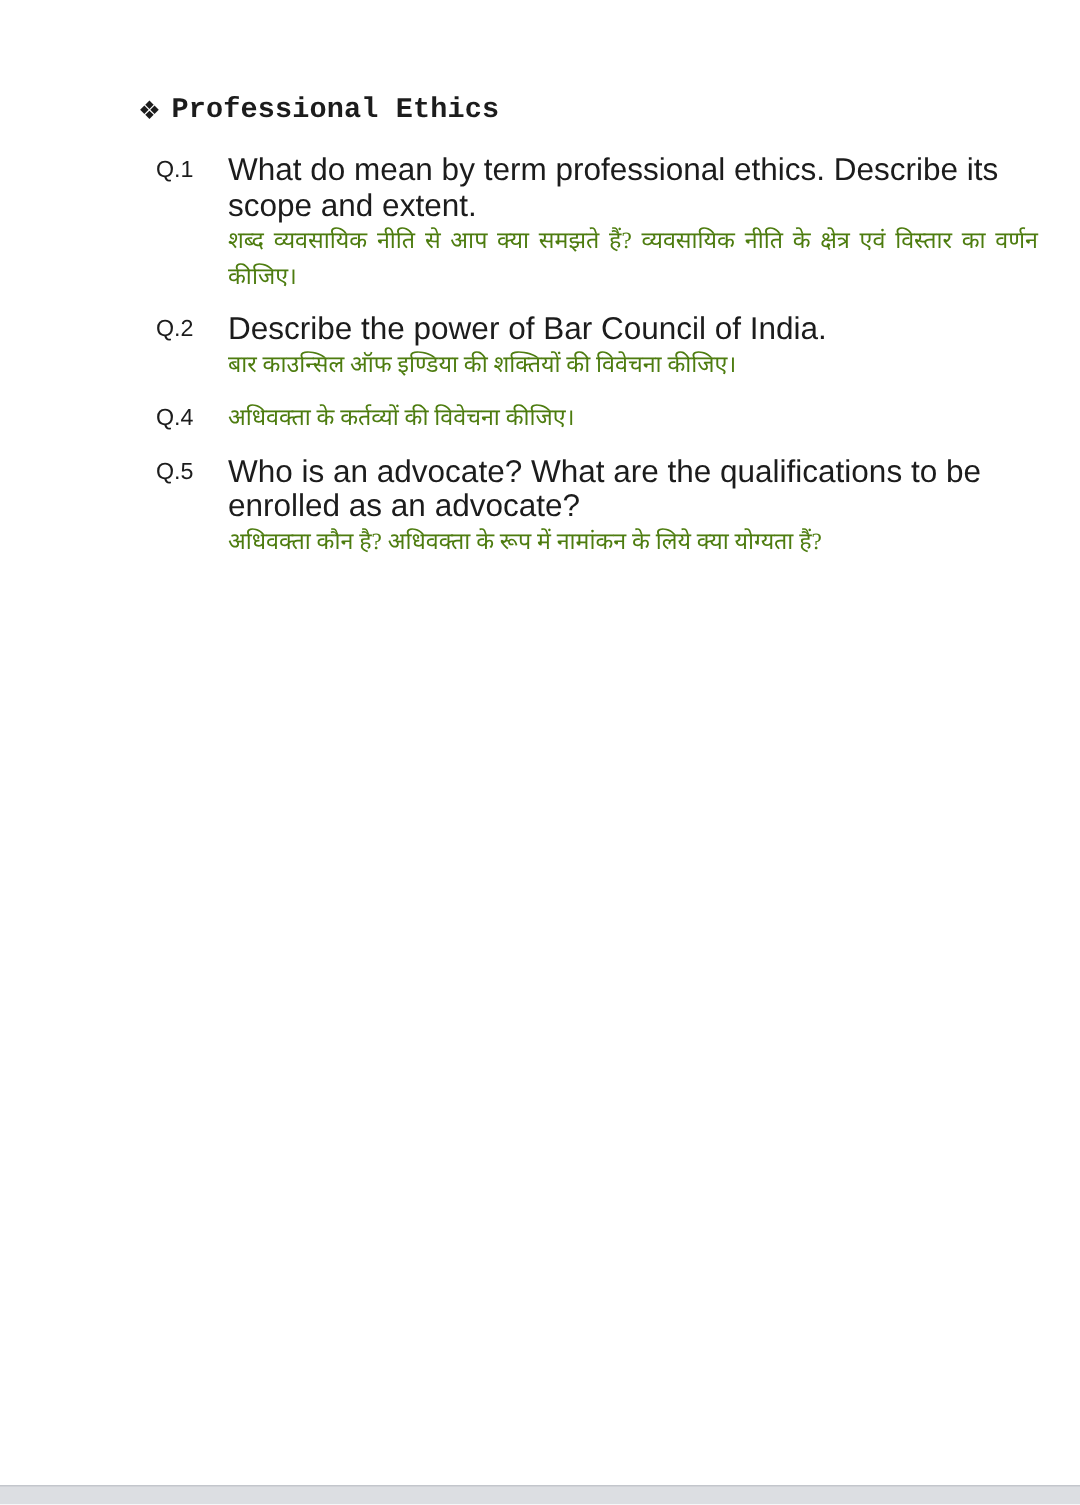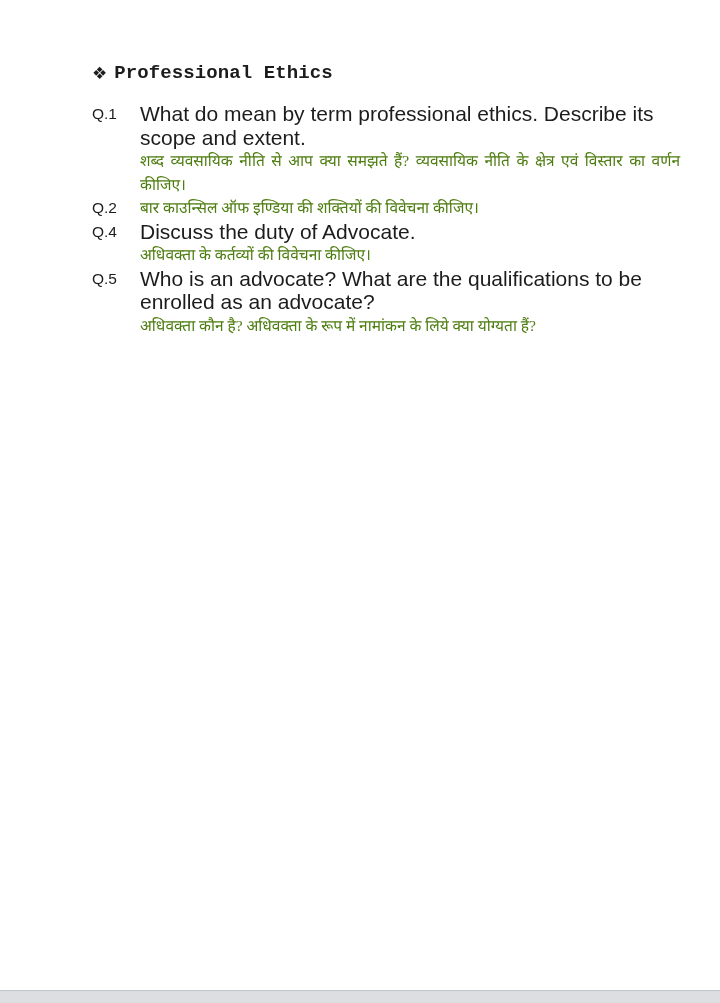--- a/index.html
+++ b/index.html
@@ -37,21 +37,21 @@
     font-weight: 700;
     letter-spacing: 0.1px;
     font-family: Liberation Mono, monospace;
   }
   .questions {
     width: 590px;
   }
   .question {
     display: grid;
     grid-template-columns: 48px 540px;
-    margin: 0;
+    margin: 12px;
   }
   .qnum {
     font-size: 15.5px;
     line-height: 23.5px;
     font-weight: 400;
     color: #1c1c1c;
   }
   .qbody p {
     margin: 0;
   }
@@ -93,29 +93,29 @@
     <div class="qnum">Q.1</div>
     <div class="qbody">
       <p class="en">What do mean by term professional ethics. Describe its scope and extent.</p>
       <p class="hi">शब्द व्यवसायिक नीति से आप क्या समझते हैं? व्यवसायिक नीति के क्षेत्र एवं विस्तार का वर्णन कीजिए।</p>
     </div>
   </div>
 
   <div class="question">
     <div class="qnum">Q.2</div>
     <div class="qbody">
+      <p class="en">Describe the power of Bar Council of India.</p>
       <p class="hi">बार काउन्सिल ऑफ इण्डिया की शक्तियों की विवेचना कीजिए।</p>
     </div>
   </div>
 
 
   <div class="question">
     <div class="qnum">Q.4</div>
     <div class="qbody">
-      <p class="en">Discuss the duty of Advocate.</p>
       <p class="hi">अधिवक्ता के कर्तव्यों की विवेचना कीजिए।</p>
     </div>
   </div>
 
   <div class="question">
     <div class="qnum">Q.5</div>
     <div class="qbody">
       <p class="en">Who is an advocate? What are the qualifications to be enrolled as an advocate?</p>
       <p class="hi">अधिवक्ता कौन है? अधिवक्ता के रूप में नामांकन के लिये क्या योग्यता हैं?</p>
     </div>

